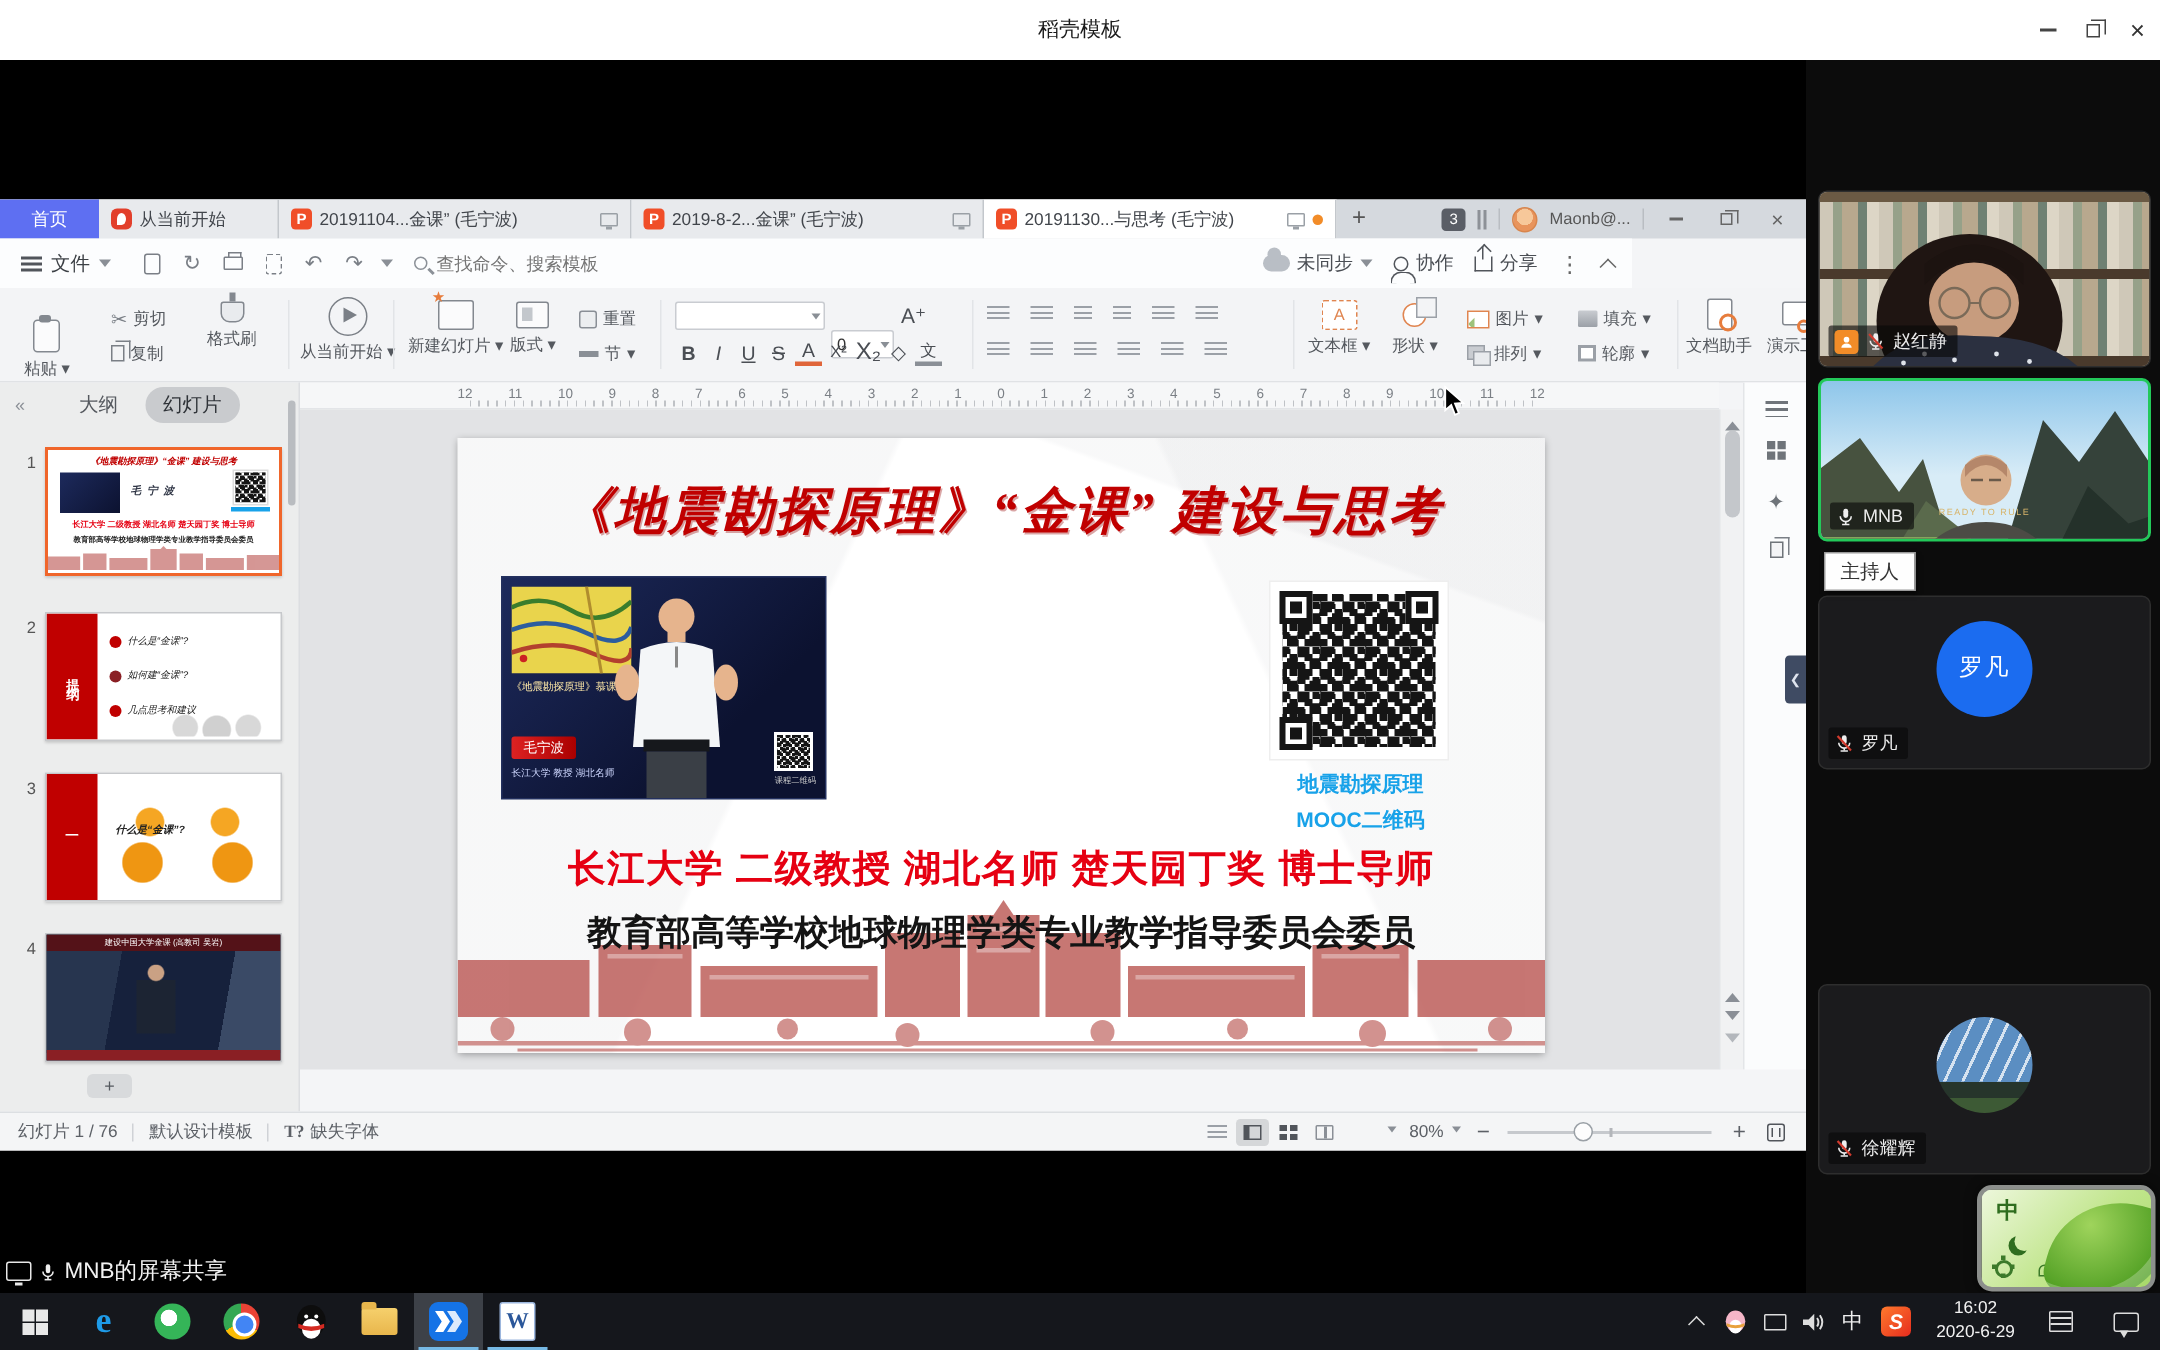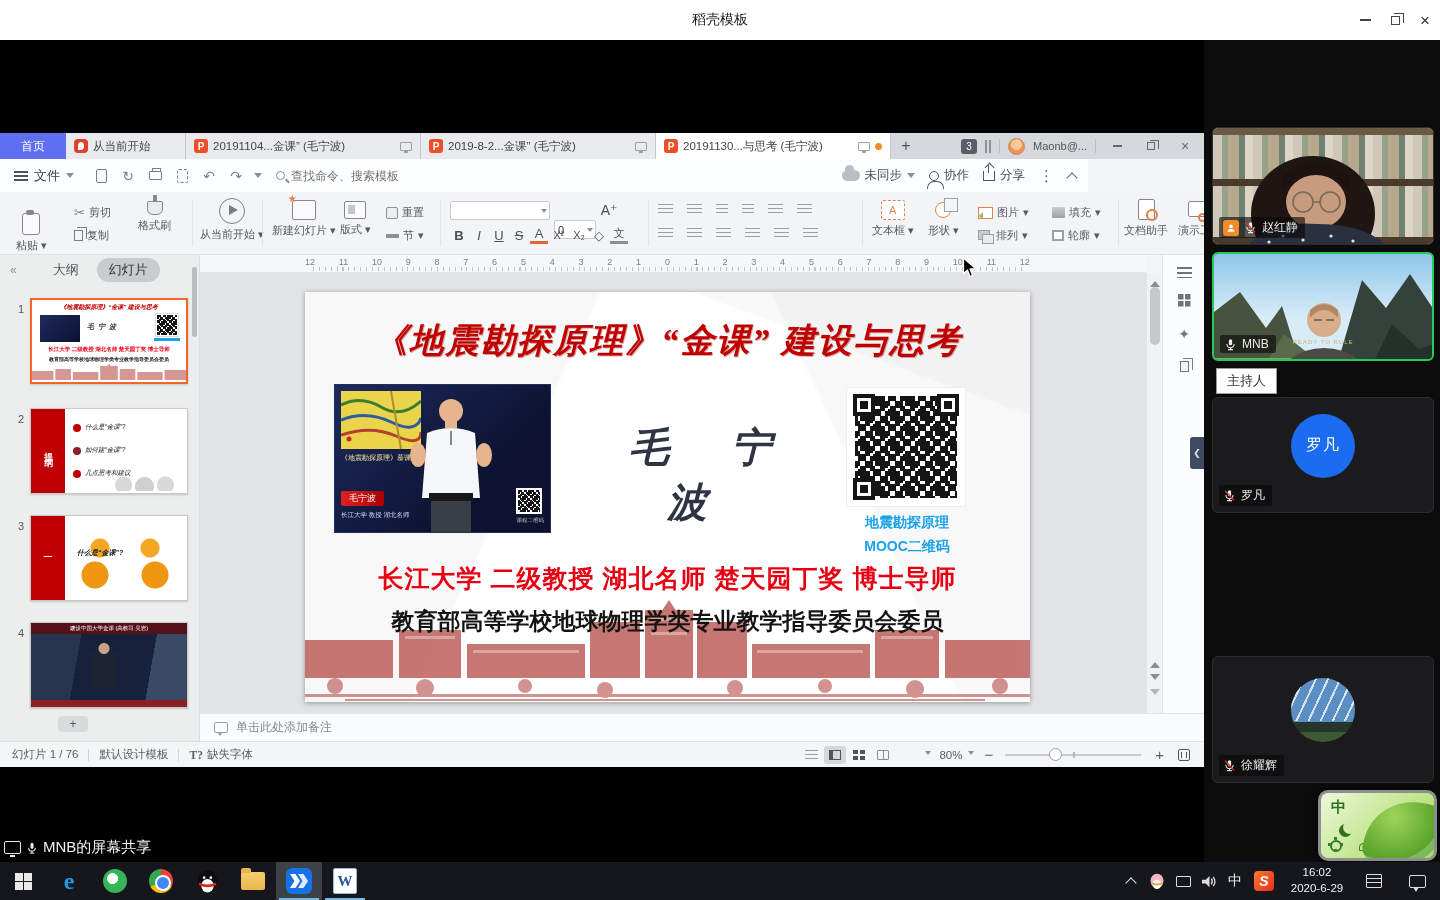--- a/index.html
+++ b/index.html
@@ -429,21 +429,21 @@
               <span class="dn"></span>
             </div>
           <span class="abs fmt" style="left:600px;top:10px;font-size:14px">A⁺</span>
           <div class="abs" style="left:450px;top:34px;display:flex;align-items:center;gap:2px">
             <span class="fmt" style="font-weight:bold">B</span>
             <span class="fmt" style="font-style:italic">I</span>
             <span class="fmt" style="text-decoration:underline">U</span>
             <span class="fmt" style="text-decoration:line-through">S</span>
             <span class="fmt" style="border-bottom:3px solid #e0653a">A</span>
             <span class="fmt" style="font-size:11px">X²</span>
-            <span class="fmt" style="font-size:11px">X₂</span>
+            <span class="fmt" style="font-size:16px">X₂</span>
             <span class="fmt">◇</span>
             <span class="fmt" style="border-bottom:3px solid #8a8f96;font-size:11px">文</span>
           </div>
           <span class="rsep" style="left:648px"></span>
           <div class="abs" style="left:658px;top:12px;display:flex;gap:14px">
             <span class="ic-lines"></span>
             <span class="ic-lines"></span>
             <span class="ic-lines" style="width:12px"></span>
             <span class="ic-lines" style="width:12px"></span>
             <span class="ic-lines"></span>
@@ -617,21 +617,20 @@
                   </svg>
               </div>
               <div class="vname-ribbon">毛宁波</div>
               <div class="vname-sub">长江大学 教授 湖北名师</div>
               <div class="vqr">
                   <div class="qrp" style="background-size:4px 4px,6px 6px"></div>
                 </div>
               <div class="vqr-cap">课程二维码</div>
             </div>
 
-            <div class="sl-author">毛 宁 波</div>
 
             <div class="sl-qr">
               <div class="qrp">
                 <span class="fd" style="left:-2px;top:-2px"></span>
                 <span class="fd" style="right:-2px;top:-2px"></span>
                 <span class="fd" style="left:-2px;bottom:-2px"></span>
               </div>
             </div>
             <div class="sl-qr-cap" style="top:222px">地震勘探原理</div>
             <div class="sl-qr-cap" style="top:246px">MOOC二维码</div>
@@ -693,25 +692,20 @@
           <div class="rail-ic" style="top:36px">
               <span class="grid4"></span>
             </div>
           <div class="rail-ic" style="top:70px">✦</div>
           <div class="rail-ic" style="top:102px">
               <span class="copy-ic" style="border-color:#6f747a"></span>
             </div>
         </div>
         <div class="blue-tab">❮</div>
 
-        <div class="notesbar">
-          <span class="note-ic"></span>
-          <span class="notes-txt">单击此处添加备注</span>
-          <span class="notes-grid"><span class="grid4"></span></span>
-        </div>
 
         <div class="statusbar">
           <span style="margin-left:12px">幻灯片 1 / 76</span>
           <span class="st-sep"></span>
           <span>默认设计模板</span>
           <span class="st-sep"></span>
           <span style="font-family:'Liberation Serif',serif;font-weight:bold;margin-right:4px">T?</span>
           <span>缺失字体</span>
           <span style="margin-left:auto"></span>
           <span class="viewbtn">

